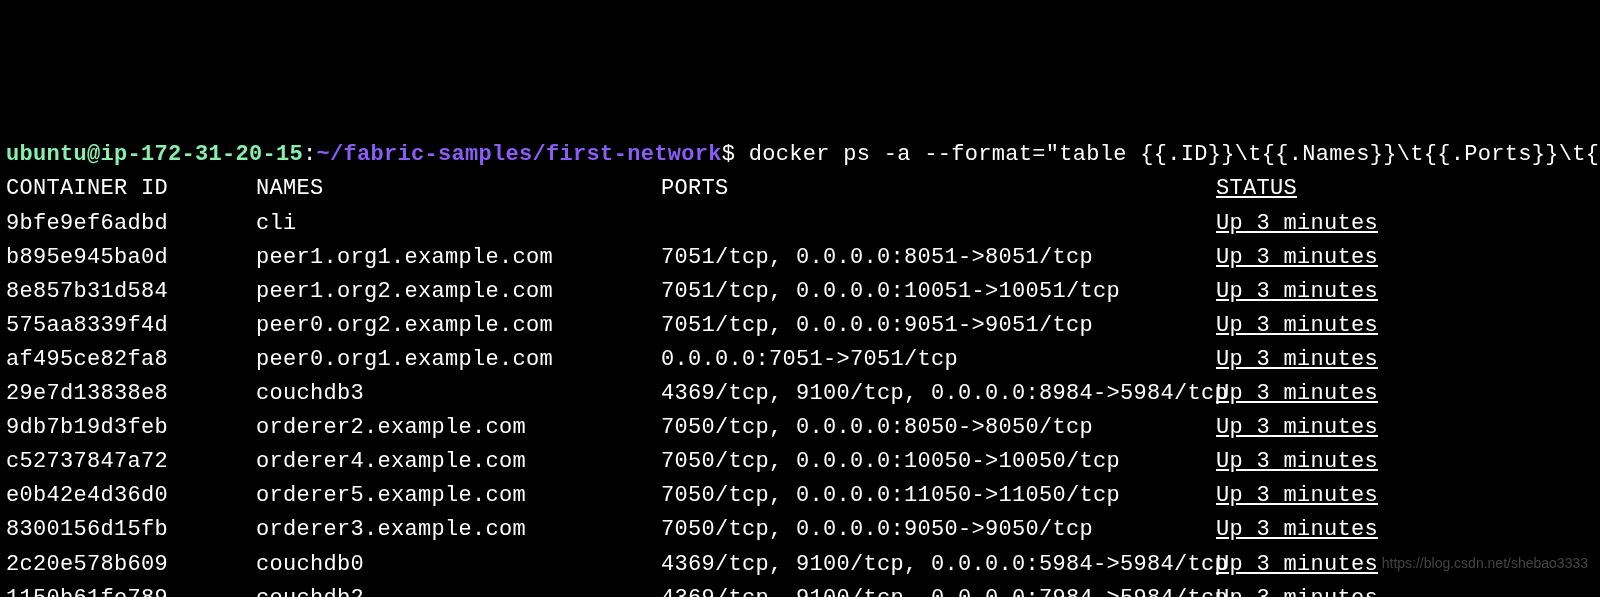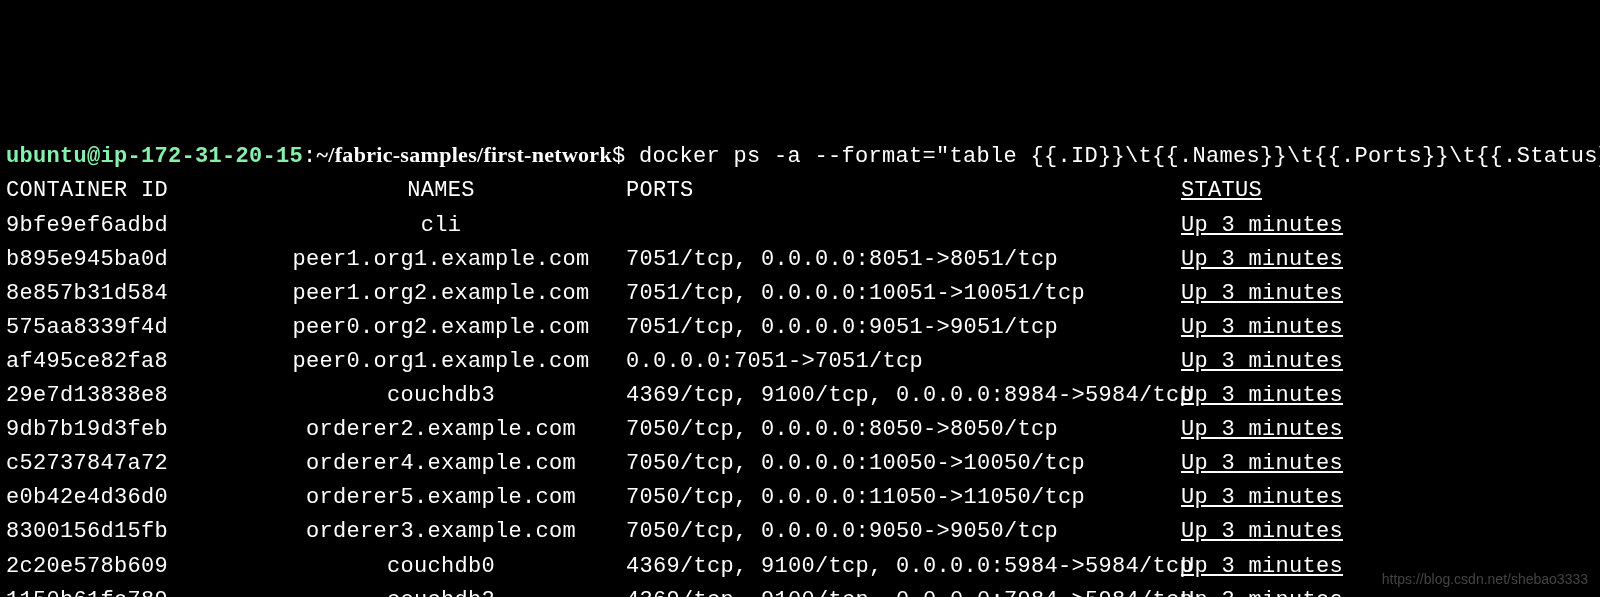--- a/index.html
+++ b/index.html
@@ -21,56 +21,55 @@
       letter-spacing: 0.3px;
     }
     .prompt-user {
       color: #86efac;
       font-weight: bold;
     }
     .prompt-colon {
       color: #ffffff;
     }
     .prompt-path {
-      color: #ffffff;
+      color: #8b5cf6;
       font-weight: bold;
-      font-family: Liberation Serif, serif;
     }
     .prompt-dollar {
       color: #ffffff;
     }
     .cmd {
       color: #ffffff;
     }
     .row {
       display: block;
     }
     .col-id {
       display: inline-block;
       width: 250px;
       min-width: 250px;
     }
     .col-names {
       display: inline-block;
       width: 370px;
       min-width: 370px;
-      text-align: center;
     }
     .col-ports {
       display: inline-block;
       width: 555px;
       min-width: 555px;
+      margin-left: 35px;
     }
     .col-status {
       display: inline-block;
       text-decoration: underline;
     }
     .watermark {
       position: absolute;
-      bottom: 6px;
+      bottom: 22px;
       right: 12px;
       color: #5b5b5b;
       font-size: 14px;
       font-family: Arial, sans-serif;
       letter-spacing: 0;
       opacity: 0.75;
     }
   </style>
 </head>
 <body>

